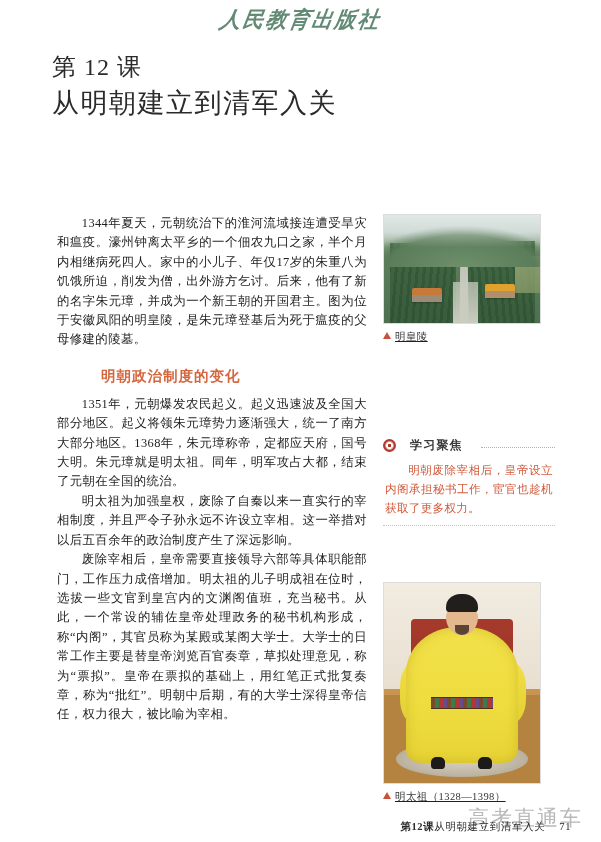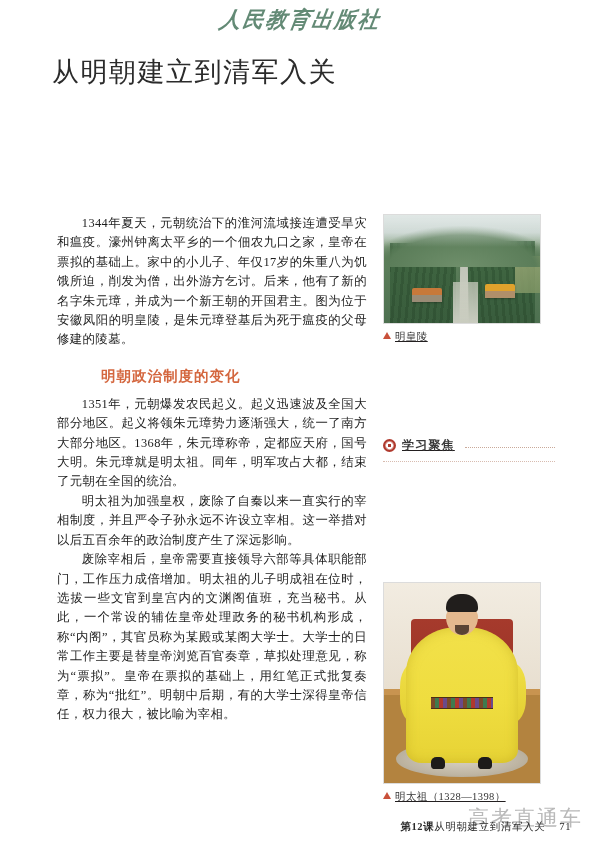--- a/index.html
+++ b/index.html
@@ -231,22 +231,21 @@
   
   .focus-box {
     position: absolute;
     left: 0;
     width: 172px;
     padding-bottom: 6px;
   }
   .focus-head {
     display: flex;
     align-items: center;
-    gap: 6px;
-    text-decoration: underline;
+    gap: 14px;
   }
   .focus-icon {
     width: 13px; height: 13px;
     flex: 0 0 13px;
     position: relative;
   }
   .focus-icon::before {
     content: "";
     position: absolute; inset: 0;
     border-radius: 50%;
@@ -320,26 +319,27 @@
   .footer .f-lesson { font-weight: bold; }
   .footer .f-name   { margin-right: 14px; }
   .footer .f-page   { font-weight: normal; }
 </style>
 </head>
 <body>
 
 <div class="publisher-logo">人民教育出版社</div>
 
 <div class="title-block">
+  <div class="lesson-no">第 12 课</div>
   <div class="lesson-name">从明朝建立到清军入关</div>
 </div>
 
 <div class="body-col">
 
-  <p class="para">1344年夏天，元朝统治下的淮河流域接连遭受旱灾和瘟疫。濠州钟离太平乡的一个佃农九口之家，皇帝在票拟的基础上。家中的小儿子、年仅17岁的朱重八为饥饿所迫，削发为僧，出外游方乞讨。后来，他有了新的名字朱元璋，并成为一个新王朝的开国君主。图为位于安徽凤阳的明皇陵，是朱元璋登基后为死于瘟疫的父母修建的陵墓。</p>
+  <p class="para">1344年夏天，元朝统治下的淮河流域接连遭受旱灾和瘟疫。濠州钟离太平乡的一个佃农九口之家，半个月内相继病死四人。家中的小儿子、年仅17岁的朱重八为饥饿所迫，削发为僧，出外游方乞讨。后来，他有了新的名字朱元璋，并成为一个新王朝的开国君主。图为位于安徽凤阳的明皇陵，是朱元璋登基后为死于瘟疫的父母修建的陵墓。</p>
 
   <div class="section-head">明朝政治制度的变化</div>
 
   <p class="para">1351年，元朝爆发农民起义。起义迅速波及全国大部分地区。起义将领朱元璋势力逐渐强大，统一了南方大部分地区。1368年，朱元璋称帝，定都应天府，国号大明。朱元璋就是明太祖。同年，明军攻占大都，结束了元朝在全国的统治。</p>
 
   <p class="para">明太祖为加强皇权，废除了自秦以来一直实行的宰相制度，并且严令子孙永远不许设立宰相。这一举措对以后五百余年的政治制度产生了深远影响。</p>
 
   <p class="para">废除宰相后，皇帝需要直接领导六部等具体职能部门，工作压力成倍增加。明太祖的儿子明成祖在位时，选拔一些文官到皇宫内的文渊阁值班，充当秘书。从此，一个常设的辅佐皇帝处理政务的秘书机构形成，称“内阁”，其官员称为某殿或某阁大学士。大学士的日常工作主要是替皇帝浏览百官奏章，草拟处理意见，称为“票拟”。皇帝在票拟的基础上，用红笔正式批复奏章，称为“批红”。明朝中后期，有的大学士深得皇帝信任，权力很大，被比喻为宰相。</p>
 </div>
 
@@ -363,20 +363,21 @@
   </div>
 </div>
 
 <div class="rail" style="top:437px;">
   <div class="focus-box">
     <div class="focus-head">
       <span class="focus-icon"></span>
       <span class="focus-title">学习聚焦</span>
       <span class="focus-rule"></span>
     </div>
+    <div class="focus-text">明朝废除宰相后，皇帝设立内阁承担秘书工作，宦官也趁机获取了更多权力。</div>
     <div class="focus-bottom"></div>
   </div>
 </div>
 
 <div class="rail" style="top:558px;">
   <div class="figure" style="position:relative;margin-top:24px;">
     <div class="fig-img portrait">
       <div class="pt-wall"></div>
       <div class="pt-throne"></div>
       <div class="pt-rug"></div>

